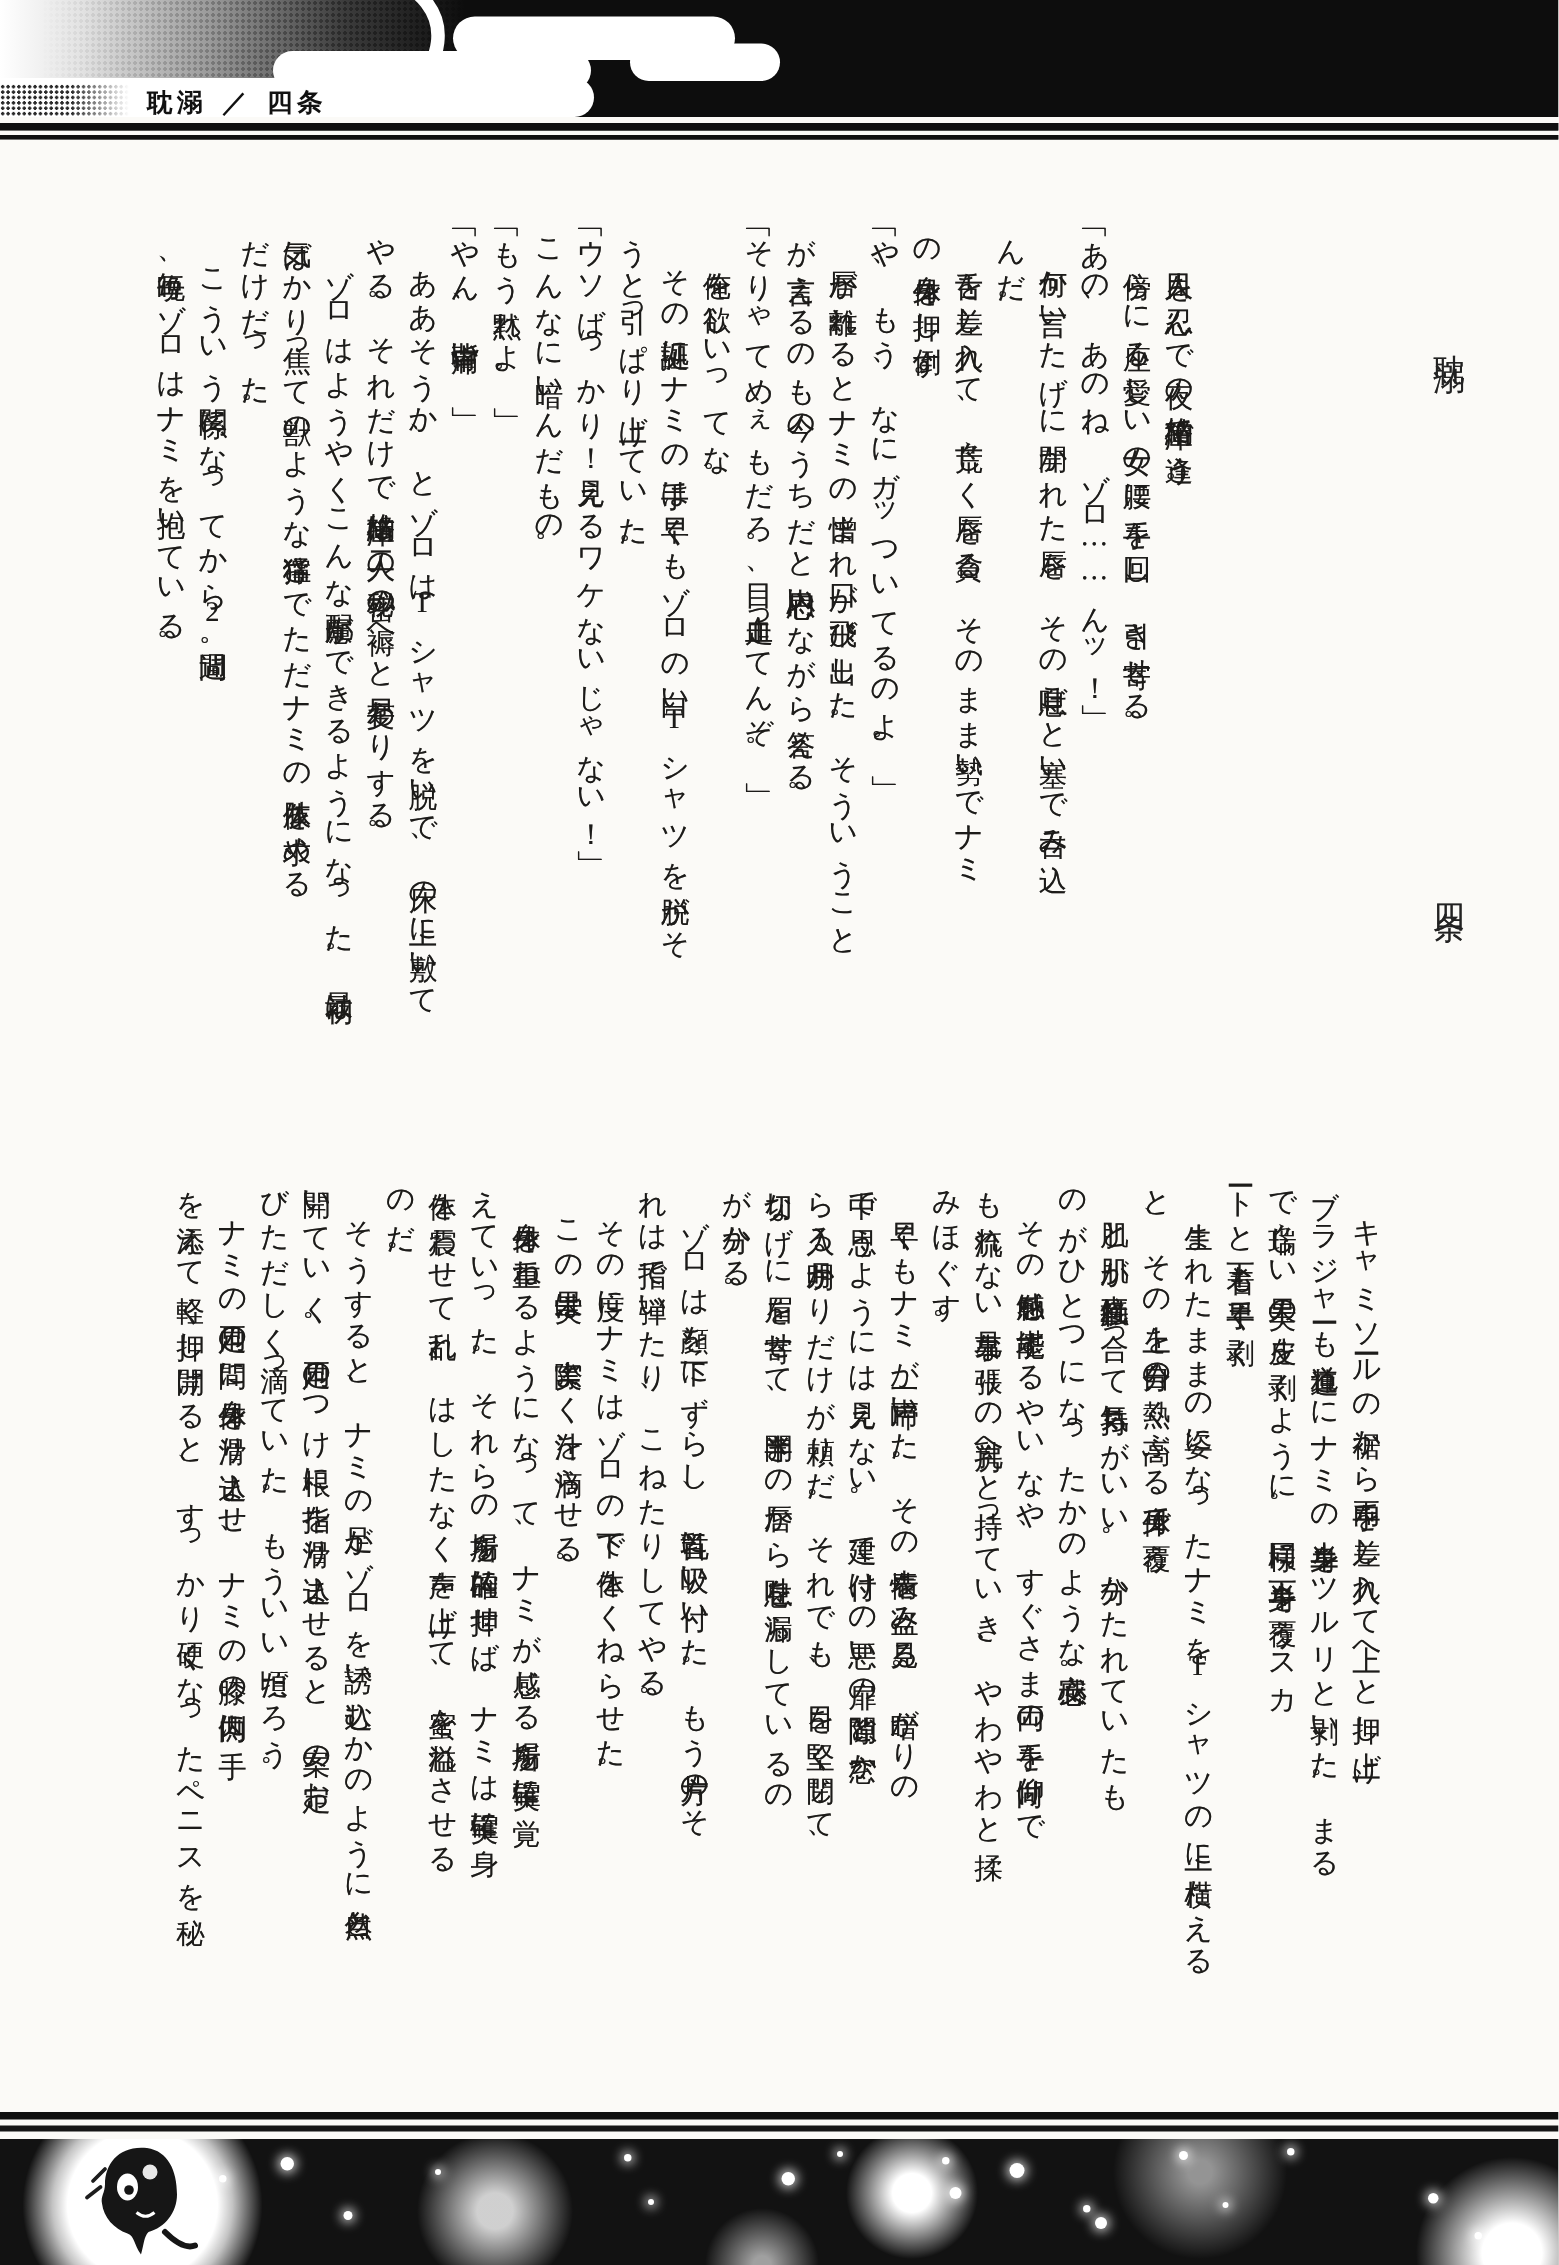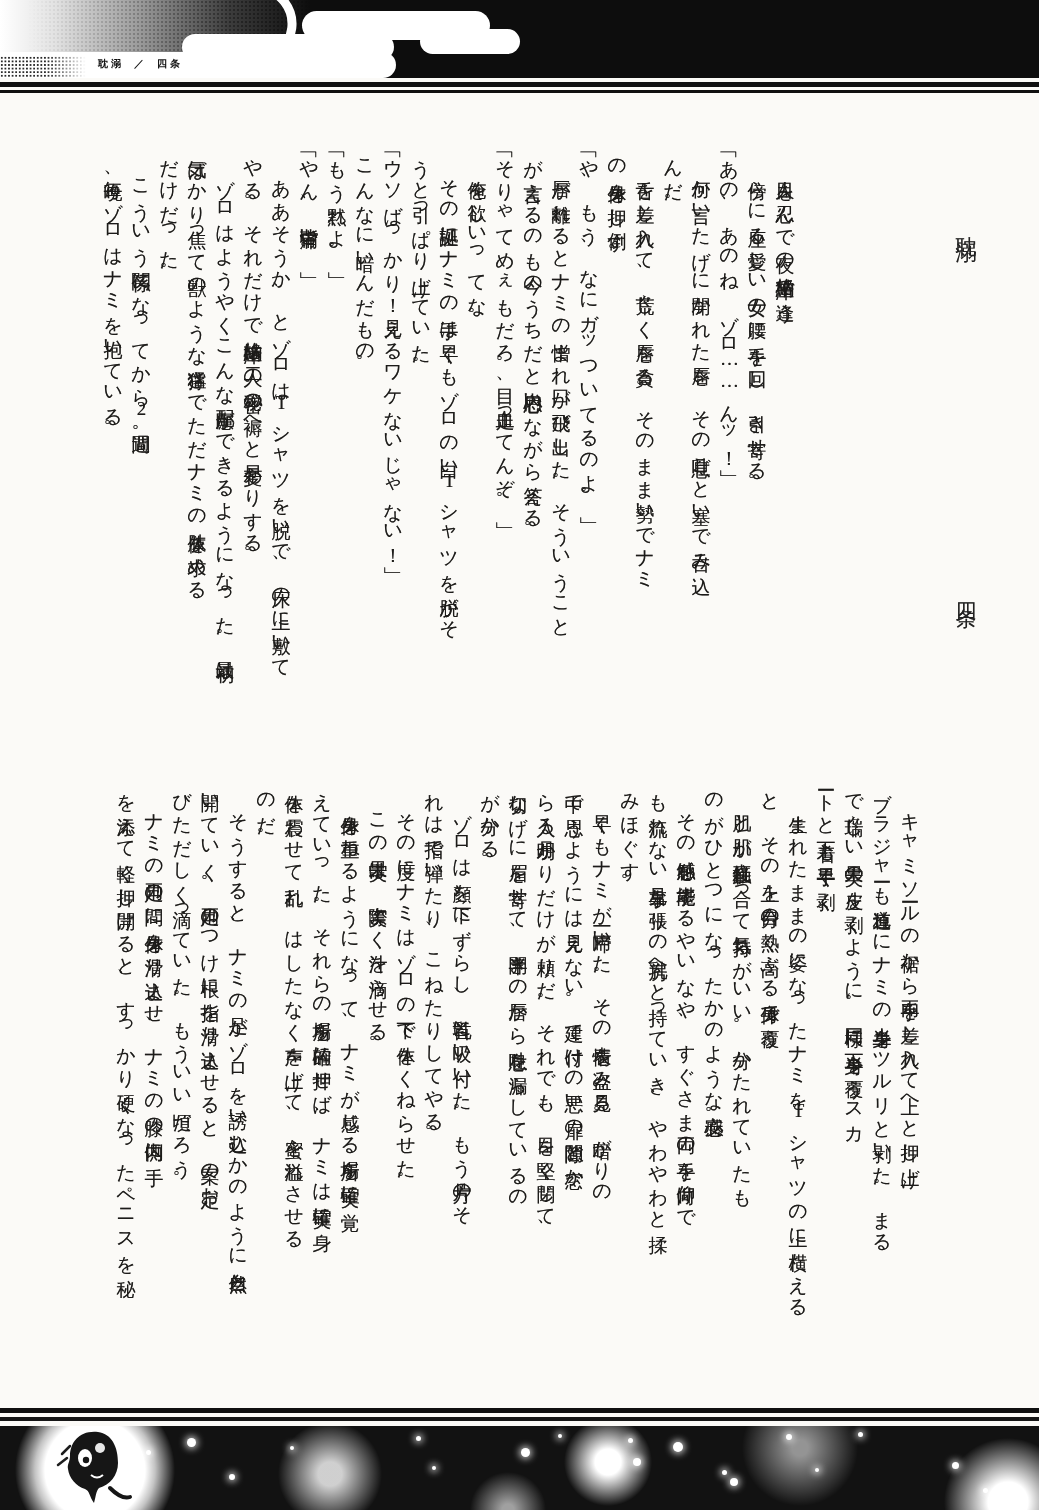--- a/index.html
+++ b/index.html
@@ -29,21 +29,21 @@
   .cloud { position:absolute; background:#fff; }
   .cloud-label { left:0;  top:52px; width:396px; height:26px; border-radius:0 14px 14px 0; }
   .cloud-mid   { left:182px; top:34px; width:212px; height:26px; border-radius:14px; }
   .cloud-high  { left:302px; top:11px; width:188px; height:29px; border-radius:15px; }
   .cloud-high2 { left:420px; top:29px; width:100px; height:25px; border-radius:13px; }
   .moon-icon { position:absolute; left:198px; top:-16px; }
 
   .running-header {
     position:absolute; left:98px; top:57px; z-index:6;
     font-family:"Liberation Sans","DejaVu Sans",sans-serif;
-    font-weight:bold; font-size:10px; letter-spacing:3px; color:#111;
+    font-weight:bold; font-size:17px; letter-spacing:3px; color:#111;
     white-space:nowrap;
   }
   .running-header .sep { margin:0 10px; font-weight:bold; }
   .halftone-chip {
     position:absolute; left:0; top:56px; width:86px; height:22px; z-index:5;
     background-image:radial-gradient(#2a2a2a 1.1px, transparent 1.2px);
     background-size:3.6px 3.6px;
     -webkit-mask-image:linear-gradient(to right,#000 55%,transparent);
     mask-image:linear-gradient(to right,#000 55%,transparent);
   }

